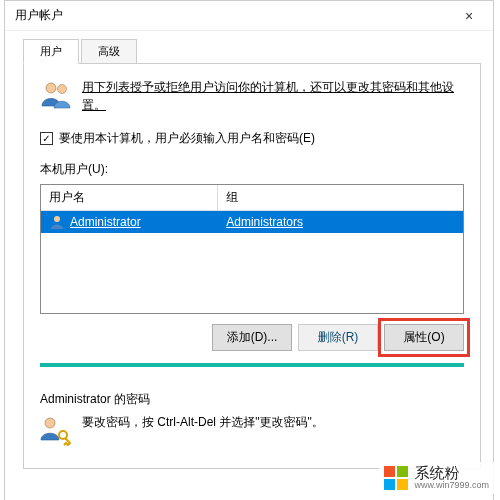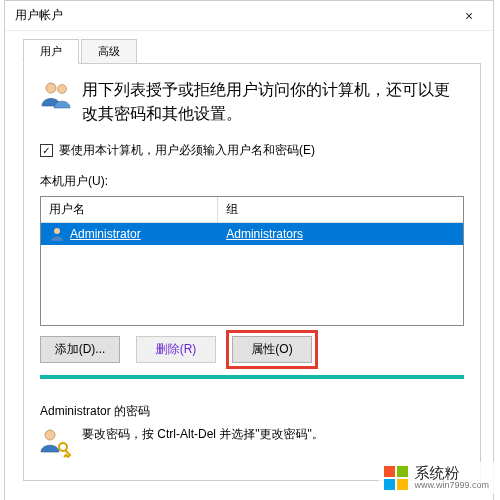--- a/index.html
+++ b/index.html
@@ -80,21 +80,22 @@
       gap: 10px;
       margin-bottom: 16px;
     }
     .intro-icon {
       width: 32px;
       height: 32px;
       flex-shrink: 0;
     }
     .intro-text {
       line-height: 1.5;
-      font-size: 16px;
+      font-size: 12px;
+      text-decoration: underline;
     }
     .checkbox-row {
       display: flex;
       align-items: center;
       gap: 6px;
       margin-bottom: 14px;
     }
     .checkbox {
       width: 13px;
       height: 13px;
@@ -148,35 +149,36 @@
     }
     .cell-name { width: 42%; }
     .cell-group { width: 58%; }
     .user-icon {
       width: 16px;
       height: 16px;
       display: inline-block;
     }
     .button-row {
       display: flex;
-      gap: 16px;
+      justify-content: flex-end;
+      gap: 6px;
       margin-bottom: 12px;
     }
     .btn {
       min-width: 80px;
       padding: 4px 10px;
       border: 1px solid #adadad;
       background: #e1e1e1;
       font-size: 12px;
       font-family: inherit;
       cursor: pointer;
       text-align: center;
     }
     .btn:disabled {
-      color: #6d28d9;
+      color: #0c4a6e;
       background: #f0f0f0;
       border-color: #ccc;
       cursor: default;
     }
     .highlight-red {
       outline: 3px solid #e43b2e;
       outline-offset: 3px;
     }
     .password-section {
       border-top: 4px solid #14b8a6;

